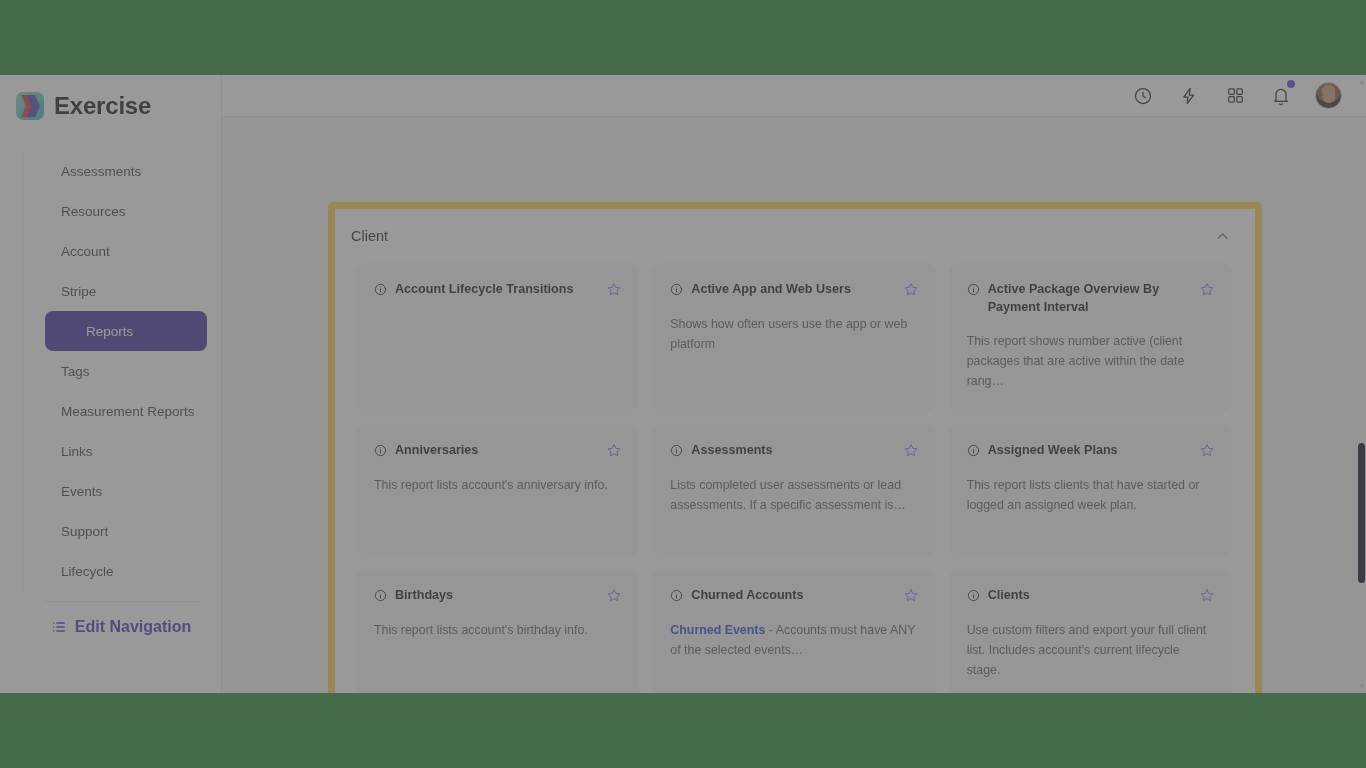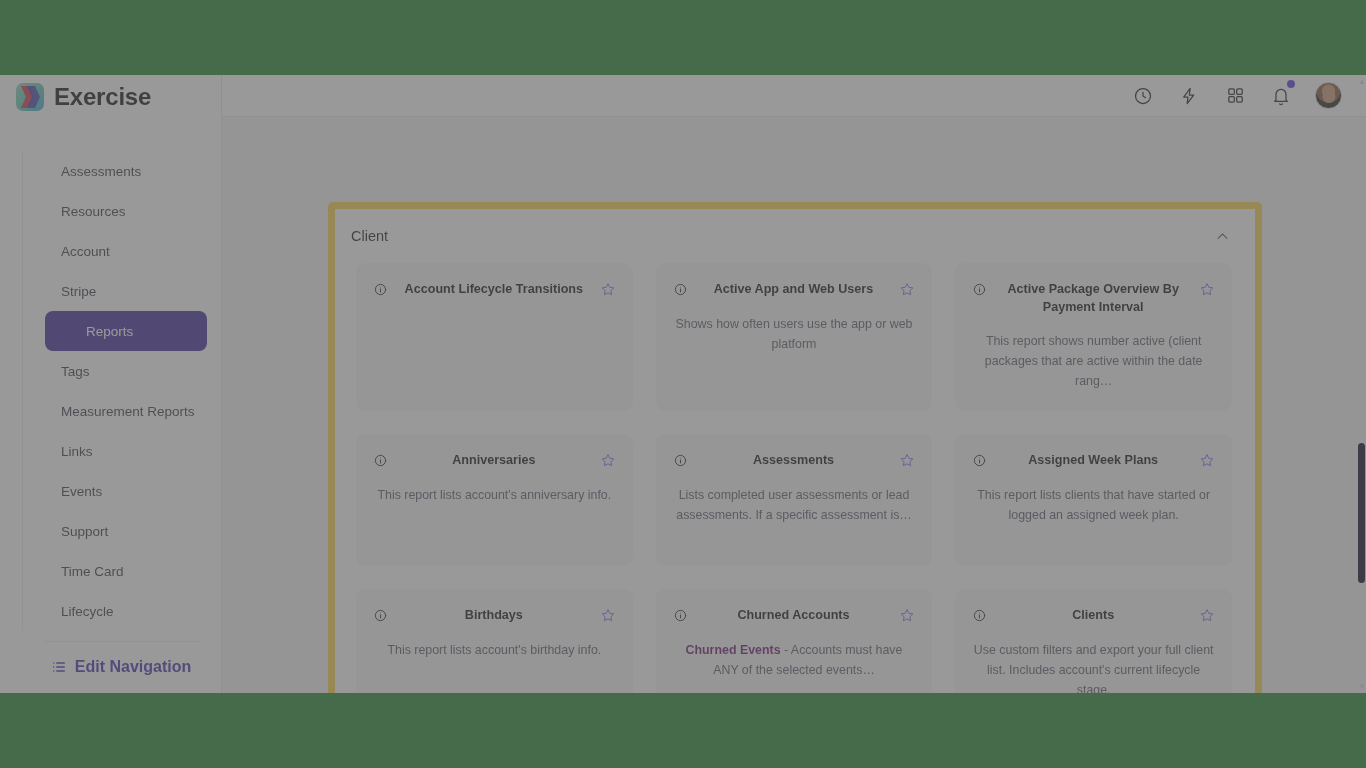--- a/index.html
+++ b/index.html
@@ -43,24 +43,24 @@
     top: 0;
     width: 222px;
     height: 618px;
     background: #ffffff;
     border-right: 1px solid #e6e6ea;
     z-index: 10;
   }
 
   .brand {
     display: flex;
-    align-items: flex-start;
+    align-items: flex-end;
     gap: 10px;
     height: 62px;
-    padding: 8px 16px;
+    padding: 17px 16px;
   }
 
   .brand-logo {
     width: 28px; height: 28px;
     border-radius: 7px;
     position: relative;
     overflow: hidden;
     background: linear-gradient(135deg,#8fd6c2 0%, #63c9b4 45%, #4aa8d8 100%);
     flex: 0 0 auto;
   }
@@ -217,23 +217,22 @@
   .chevron-btn {
     width: 22px; height: 22px;
     display: flex; align-items: center; justify-content: center;
     color: #5b5b68;
     cursor: pointer;
   }
 
   .card-grid {
     display: grid;
     grid-template-columns: repeat(3, 1fr);
-    gap: 23px;
+    gap: 13px;
     padding: 8px 23px 21px 21px;
-    text-align: center;
   }
 
   .report-card {
     background: #f7f7fa;
     border-radius: 9px;
     padding: 18px 18px 20px 18px;
     min-height: 132px;
     cursor: pointer;
   }
 
@@ -259,21 +258,21 @@
     margin-top: 1px;
     color: #7c6ef0;
     cursor: pointer;
   }
   .card-desc {
     margin-top: 14px;
     font-size: 12.4px;
     line-height: 1.62;
     color: #5d5d6d;
   }
-  .card-desc b { color: #701a75; font-weight: 700; }
+  .card-desc b { color: #1d4ed8; font-weight: 700; }
 
   
   .page-scrollbar {
     position: absolute;
     right: 0; top: 0;
     width: 9px; height: 100%;
     background: transparent;
     z-index: 40;
   }
   .page-scroll-thumb {
@@ -314,21 +313,20 @@
         <div class="nav-item">Assessments</div>
         <div class="nav-item">Resources</div>
         <div class="nav-item">Account</div>
         <div class="nav-item">Stripe</div>
         <div class="nav-item active">Reports</div>
         <div class="nav-item">Tags</div>
         <div class="nav-item">Measurement Reports</div>
         <div class="nav-item">Links</div>
         <div class="nav-item">Events</div>
         <div class="nav-item">Support</div>
-        <div class="nav-item">Time Card</div>
         <div class="nav-item">Lifecycle</div>
       </div>
       <div class="nav-divider"></div>
       <div class="edit-nav">
         <span>
           <svg width="14" height="14" viewBox="0 0 16 16" fill="none" stroke="currentColor" stroke-width="1.7" stroke-linecap="round">
             <circle cx="2" cy="3.5" r="0.9" fill="currentColor" stroke="none"></circle>
             <circle cx="2" cy="8" r="0.9" fill="currentColor" stroke="none"></circle>
             <circle cx="2" cy="12.5" r="0.9" fill="currentColor" stroke="none"></circle>
             <line x1="5.5" y1="3.5" x2="14" y2="3.5"></line>

